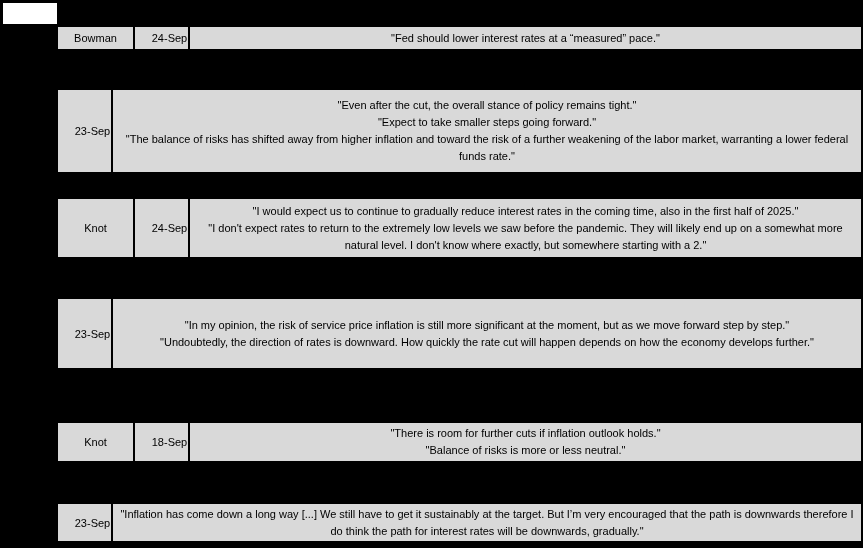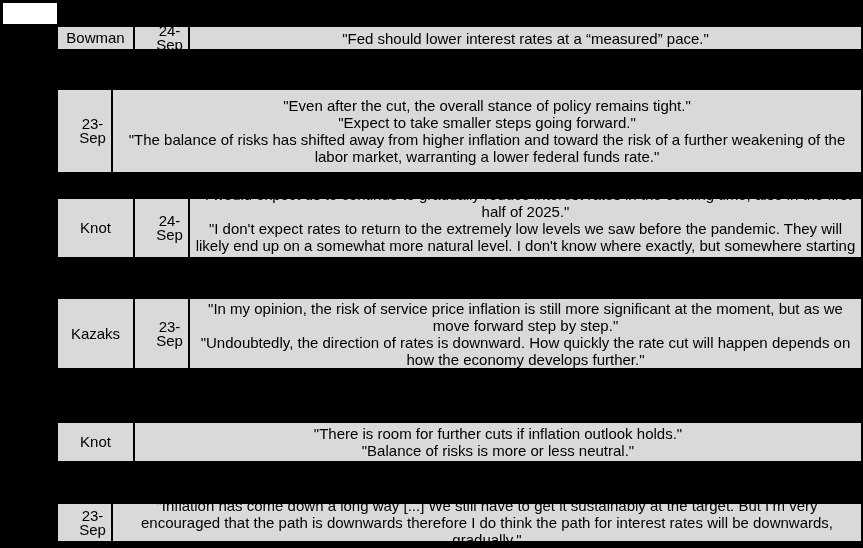--- a/index.html
+++ b/index.html
@@ -29,21 +29,21 @@
   .row:nth-child(1) { height: 24px; margin-bottom: 39px; }
   .row:nth-child(2) { height: 84px; margin-bottom: 25px; }
   .row:nth-child(3) { height: 60px; margin-bottom: 40px; }
   .row:nth-child(4) { height: 71px; margin-bottom: 53px; }
   .row:nth-child(5) { height: 40px; margin-bottom: 41px; }
   .row:nth-child(6) { height: 39px; }
   .cell {
     background: #d9d9d9;
     border: 1px solid #000000;
     color: #000000;
-    font-size: 15px;
+    font-size: 11px;
     display: flex;
     flex-direction: column;
     justify-content: center;
     overflow: hidden;
   }
   .cell.name  { width: 77px; text-align: center; flex: 0 0 77px; }
   .cell.date  { width: 55px; text-align: center; flex: 0 0 55px; padding-left: 16px; }
   .cell.quote { flex: 1 1 auto; text-align: center; padding: 0 5px; }
   .quote-line { line-height: 17px; }
   .cell.name, .cell.date { line-height: 14px; }
@@ -74,30 +74,30 @@
   <div class="row">
     <div class="cell name">Knot</div>
     <div class="cell date">24-Sep</div>
     <div class="cell quote">
         <div class="quote-line">"I would expect us to continue to gradually reduce interest rates in the coming time, also in the first half of 2025."</div>
         <div class="quote-line">"I don't expect rates to return to the extremely low levels we saw before the pandemic. They will likely end up on a somewhat more natural level. I don't know where exactly, but somewhere starting with a 2."</div>
       </div>
   </div>
 
   <div class="row">
-    <div class="cell name">Kazaks</div>
     <div class="cell date">23-Sep</div>
     <div class="cell quote">
         <div class="quote-line">"In my opinion, the risk of service price inflation is still more significant at the moment, but as we move forward step by step."</div>
         <div class="quote-line">"Undoubtedly, the direction of rates is downward. How quickly the rate cut will happen depends on how the economy develops further."</div>
       </div>
   </div>
 
   <div class="row">
     <div class="cell name">Knot</div>
+    <div class="cell date">18-Sep</div>
     <div class="cell quote">
         <div class="quote-line">"There is room for further cuts if inflation outlook holds."</div>
         <div class="quote-line">"Balance of risks is more or less neutral."</div>
       </div>
   </div>
 
   <div class="row">
     <div class="cell date">23-Sep</div>
     <div class="cell quote">
         <div class="quote-line">"Inflation has come down a long way [...] We still have to get it sustainably at the target. But I’m very encouraged that the path is downwards therefore I do think the path for interest rates will be downwards, gradually."</div>

